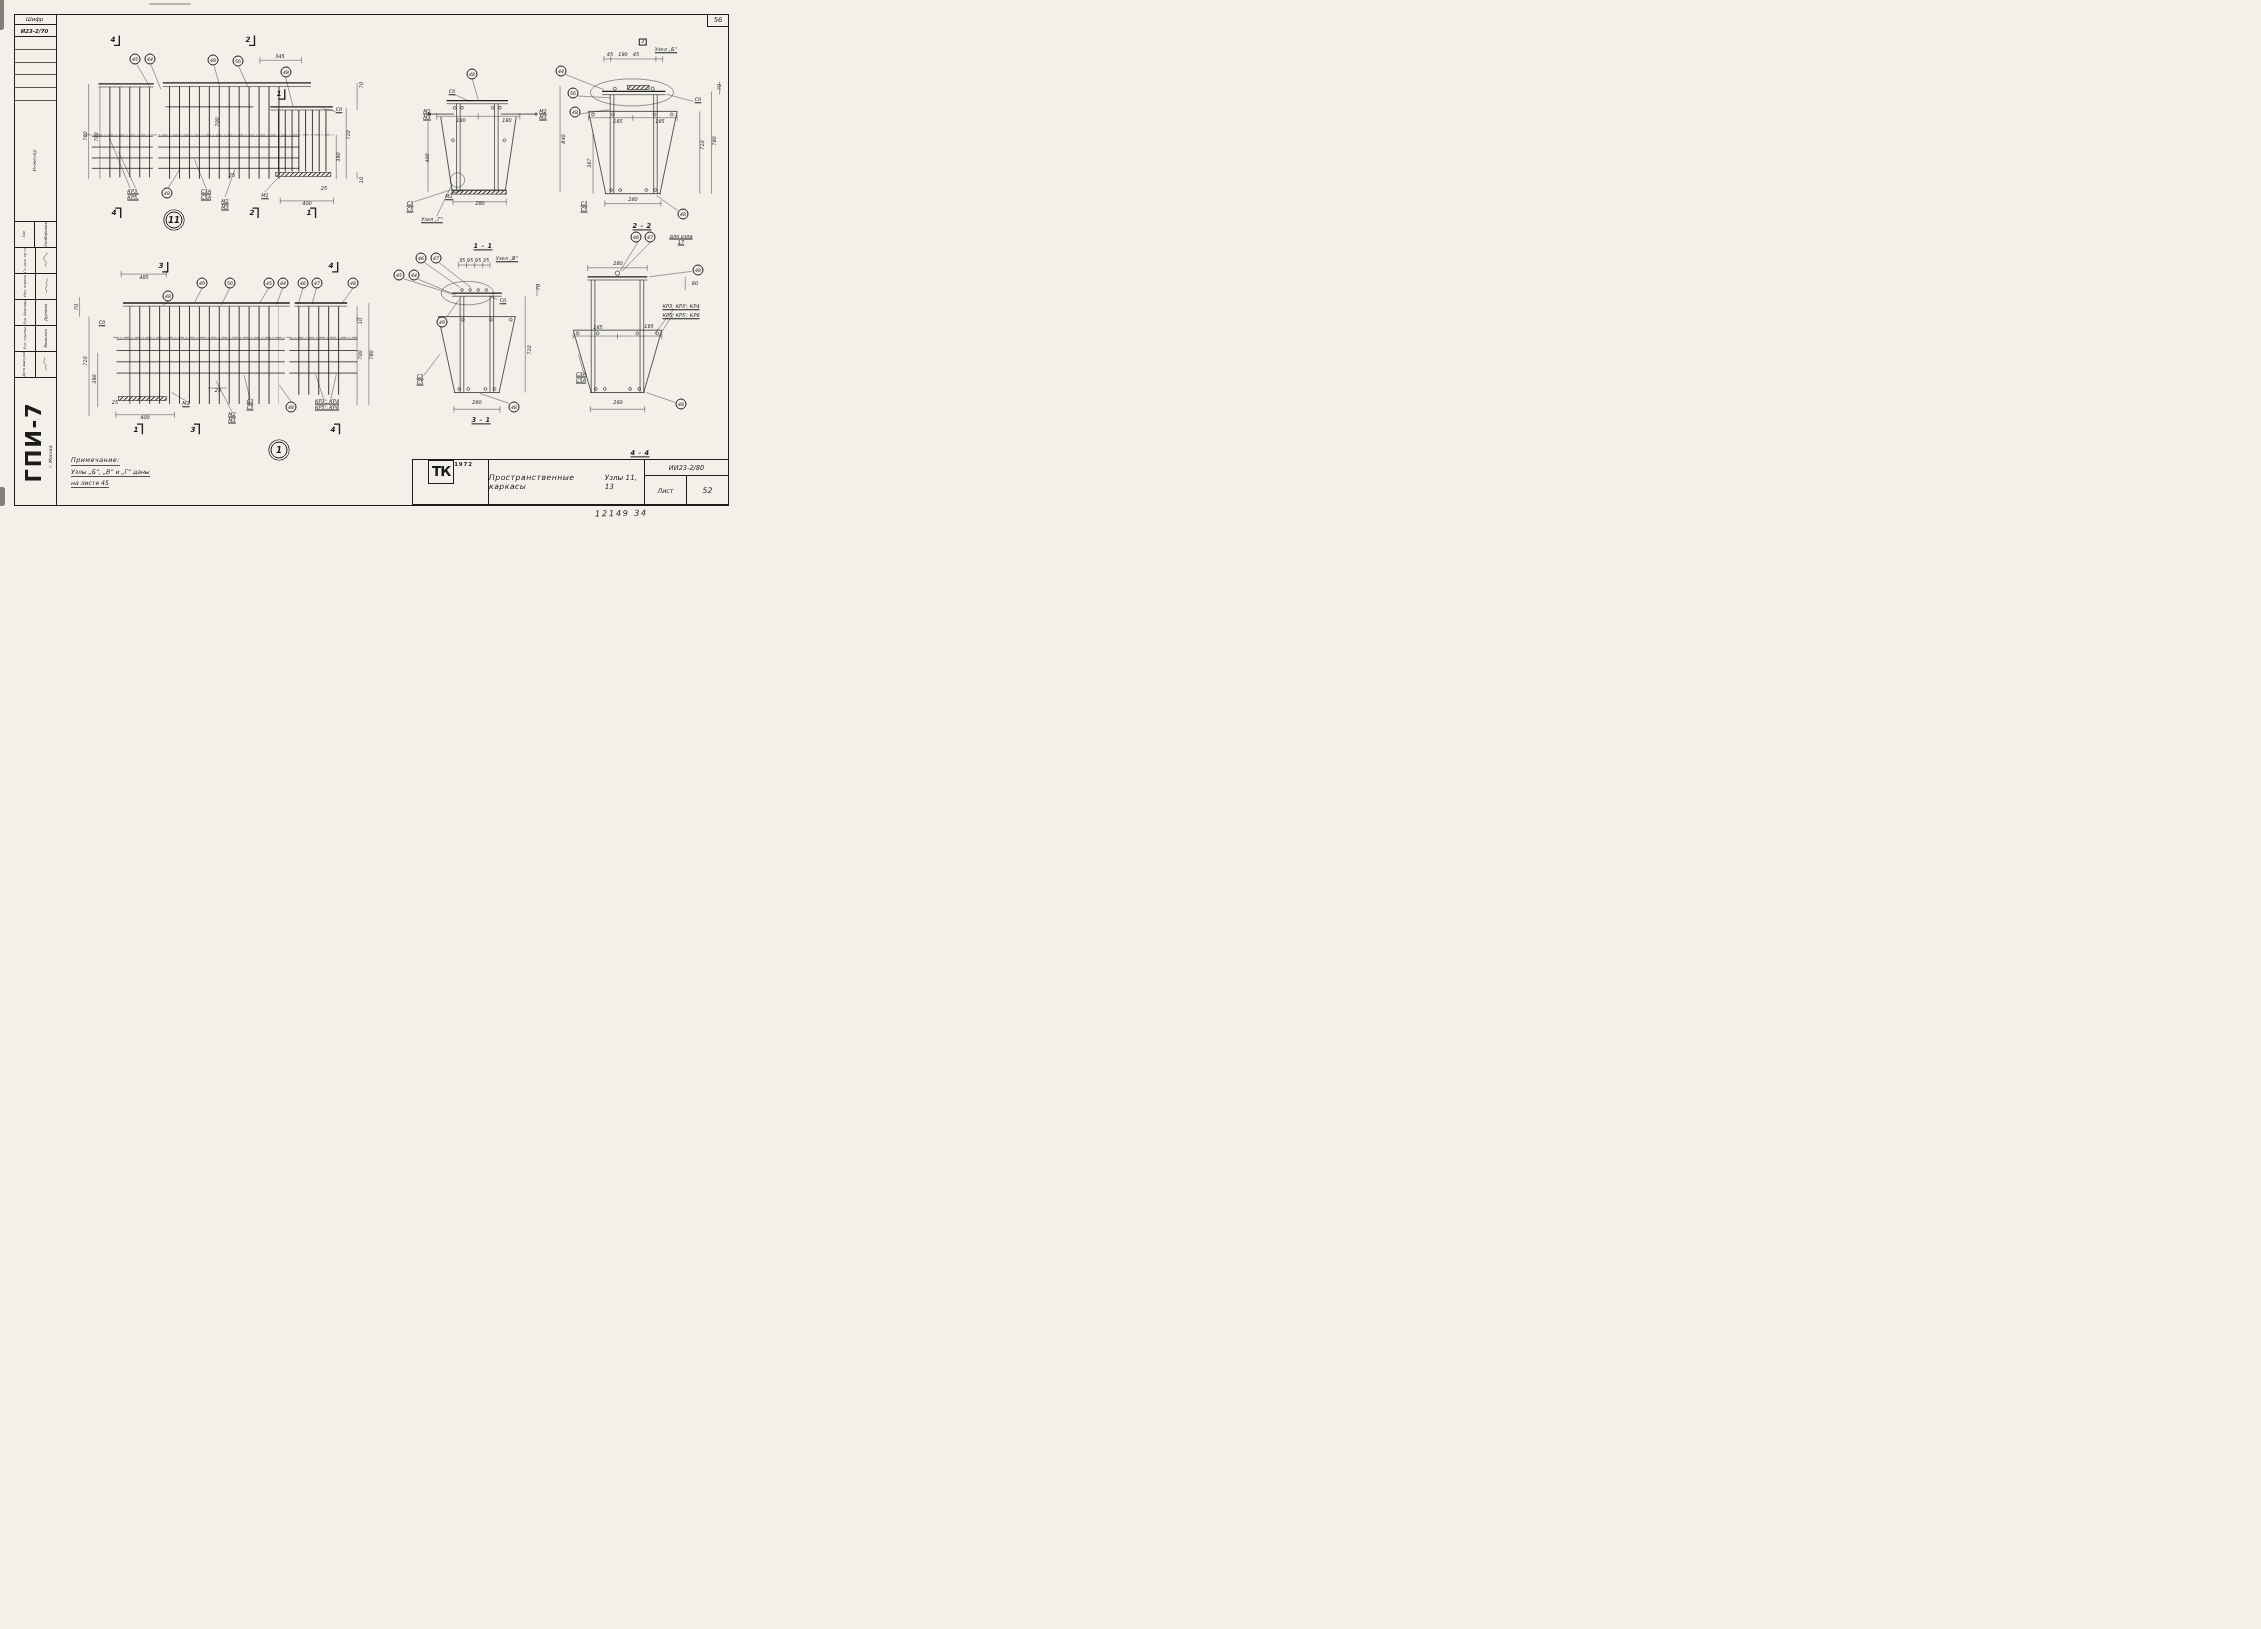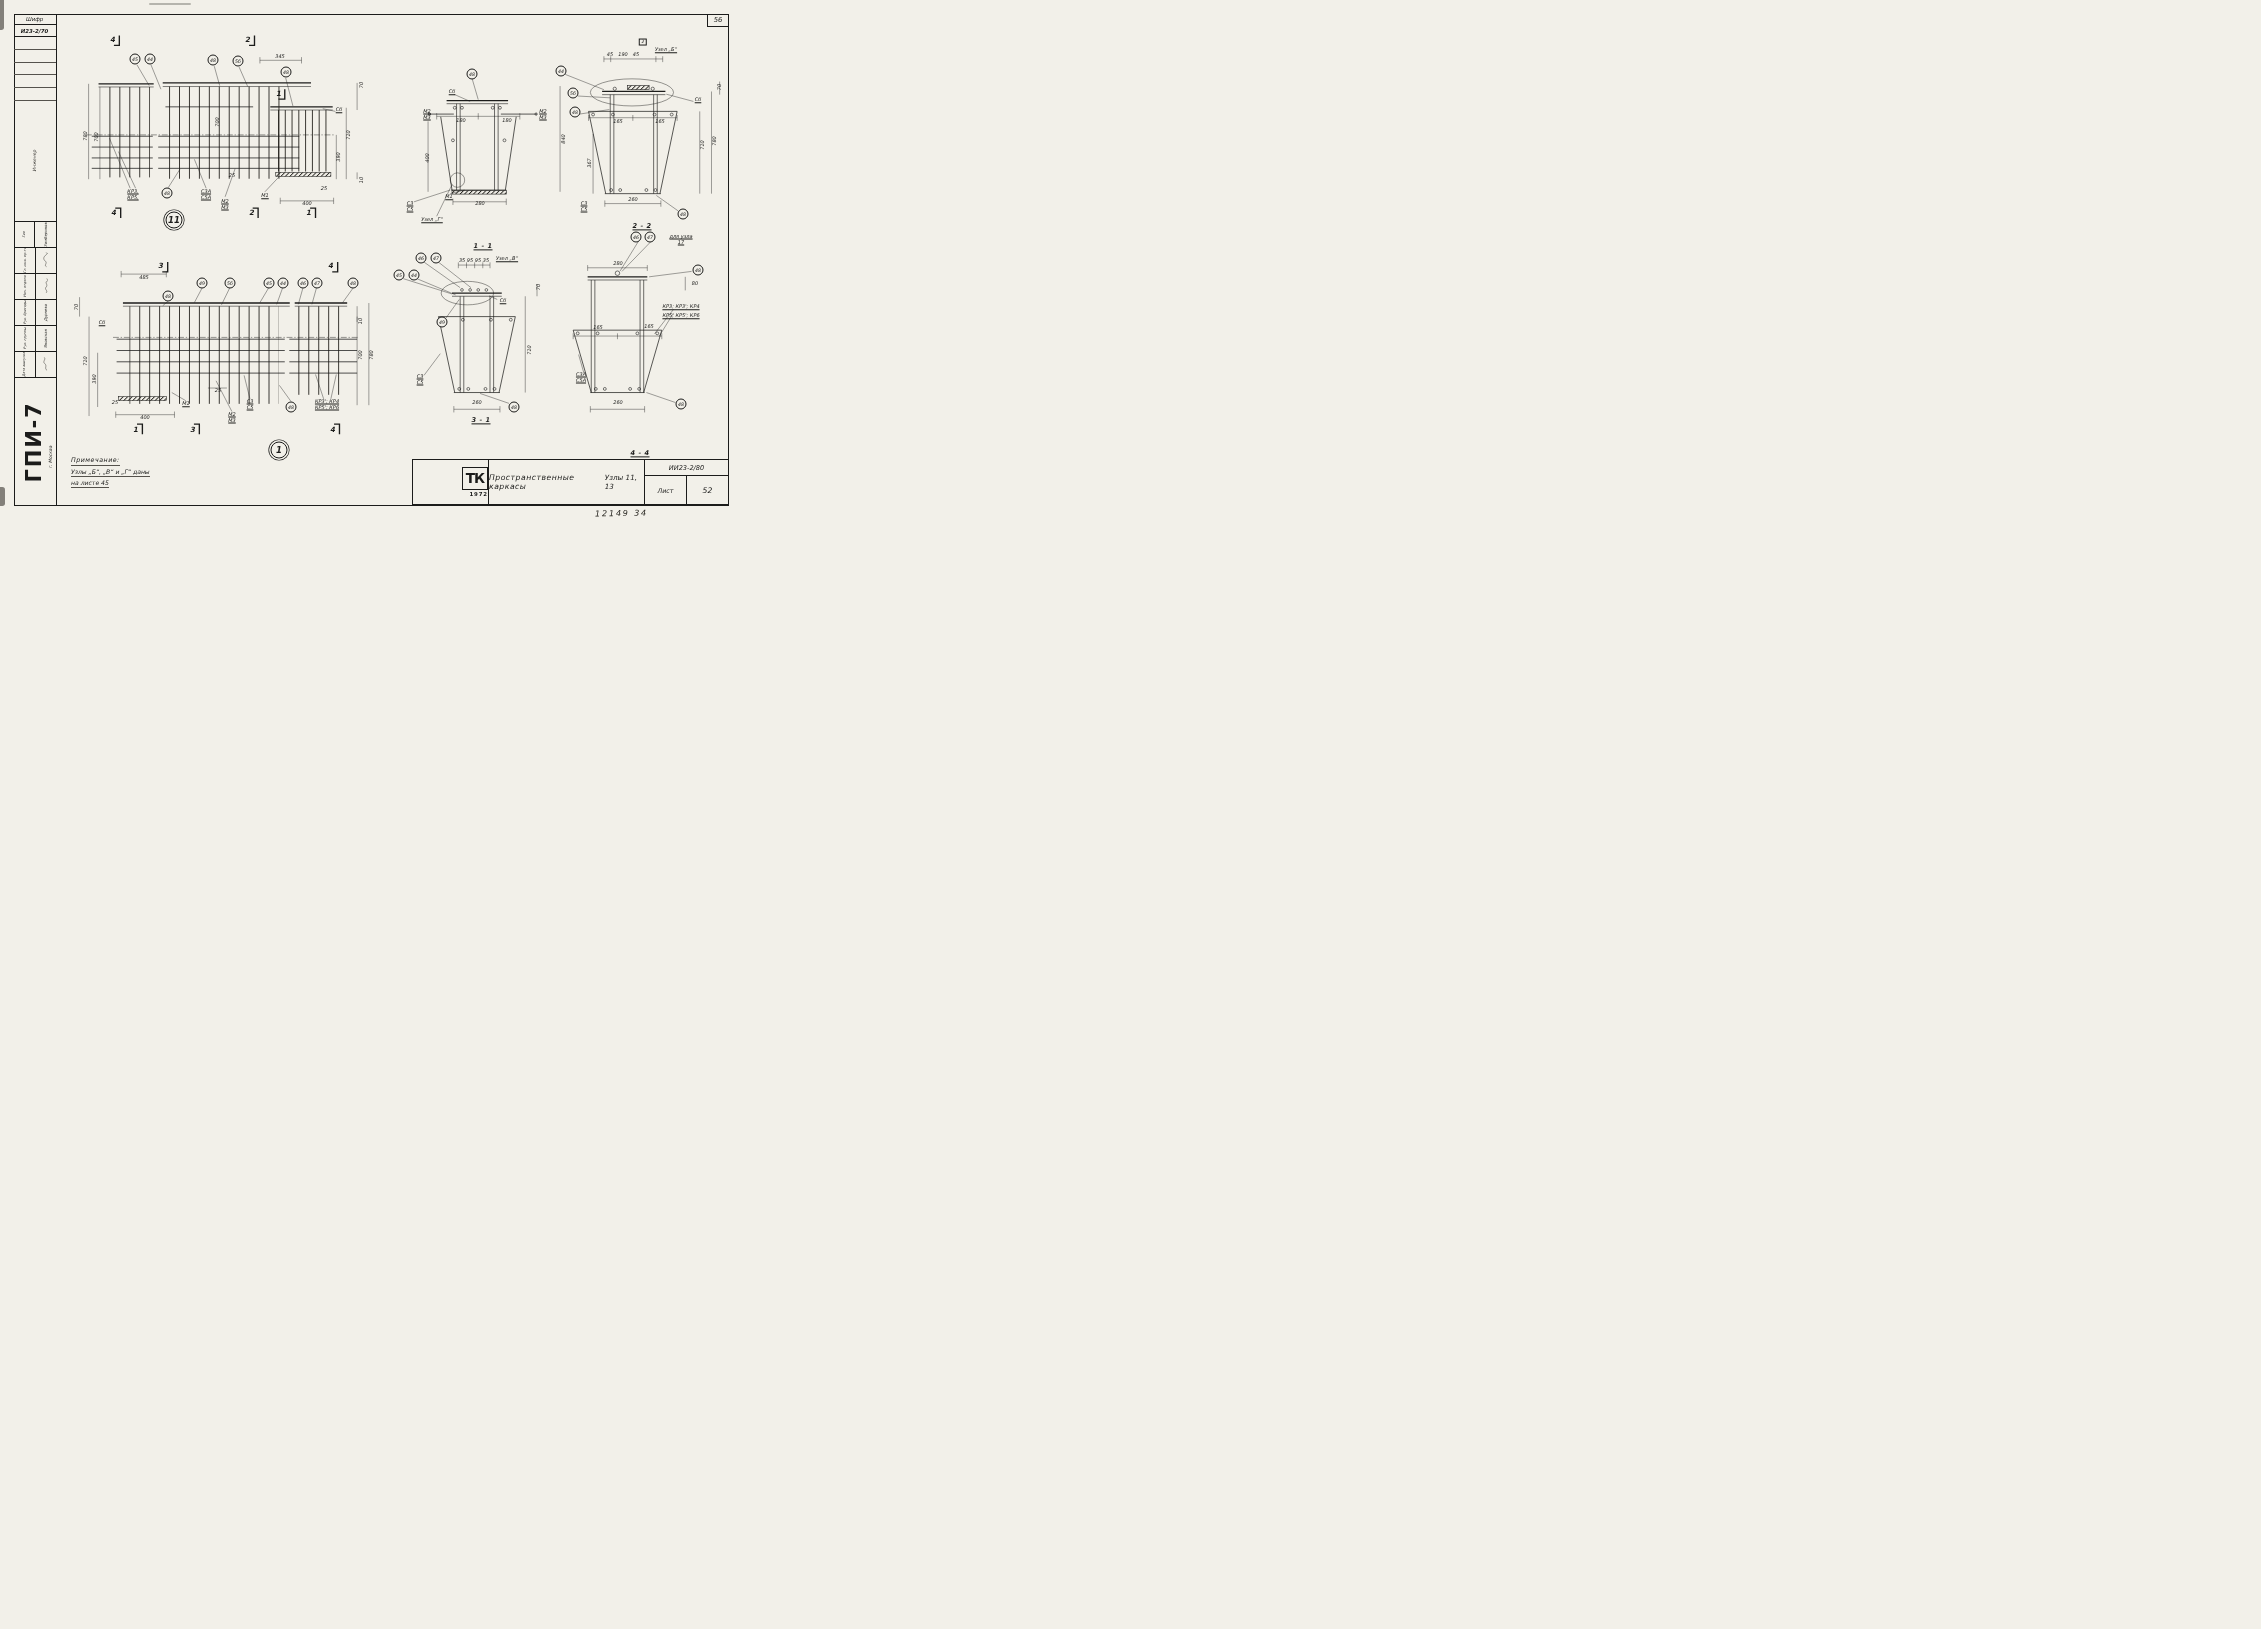--- a/index.html
+++ b/index.html
@@ -47,21 +47,21 @@
 
   #page-num{position:absolute;left:707px;top:14.5px;width:21px;height:12.2px;border-left:0.9px solid #1c1c1b;
             border-bottom:0.9px solid #1c1c1b;display:flex;align-items:center;justify-content:center;
             font:italic 6.8px "DejaVu Sans",sans-serif}
 
   #note{position:absolute;left:71px;top:455px;width:113px;font:italic 6.1px "DejaVu Sans",sans-serif;line-height:1.55}
   #note .nline{display:inline-block;border-bottom:0.5px solid #55524c;margin-bottom:0.9px}
   #note .nhead{font-size:6.3px;letter-spacing:0.5px}
 
   #title-block{position:absolute;left:412px;top:459px;width:317px;height:46px;border:1.1px solid #1c1c1b;display:flex;background:#f2f0e9}
-  .tb-logo{width:76px;border-right:0.9px solid #1c1c1b;display:flex;flex-direction:column;align-items:flex-end;justify-content:center}
+  .tb-logo{width:76px;border-right:0.9px solid #1c1c1b;display:flex;flex-direction:row;align-items:flex-start;justify-content:center}
   .tb-logo-box{width:26px;height:23.5px;border:1.1px solid #1c1c1b;display:flex;align-items:center;justify-content:center;
                font-weight:bold;font-size:13.6px;letter-spacing:-0.9px;transform-origin:center;line-height:1}
   .tb-logo-year{font:bold 5.4px "DejaVu Sans",sans-serif;letter-spacing:0.9px;margin-top:0.9px}
   .tb-title{flex:1;border-right:0.9px solid #1c1c1b;display:flex;flex-direction:row;align-items:center;justify-content:center;gap:2.7px}
   .tb-title-l1{font:italic 7.7px "DejaVu Sans",sans-serif;letter-spacing:0.5px}
   .tb-title-l2{font:italic 7.2px "DejaVu Sans",sans-serif}
   .tb-right{width:83px;display:flex;flex-direction:column}
   .tb-doc{height:16.3px;border-bottom:0.9px solid #1c1c1b;display:flex;align-items:center;justify-content:center;
           font:italic 6.6px "DejaVu Sans",sans-serif}
   .tb-sheet{flex:1;display:flex}

